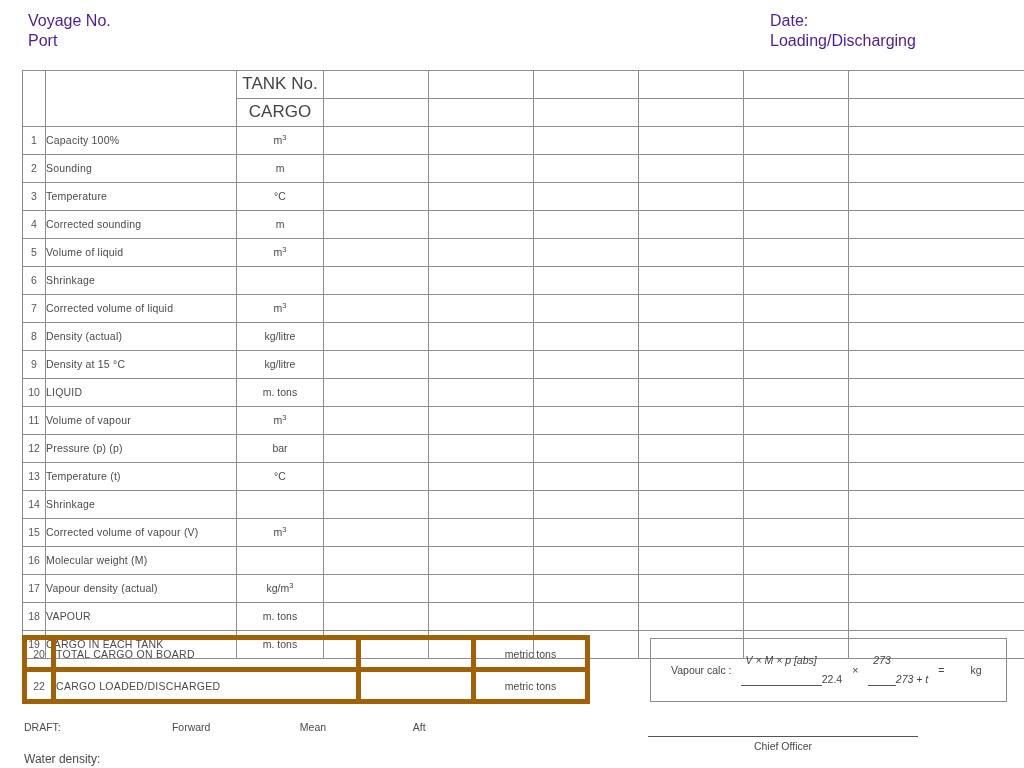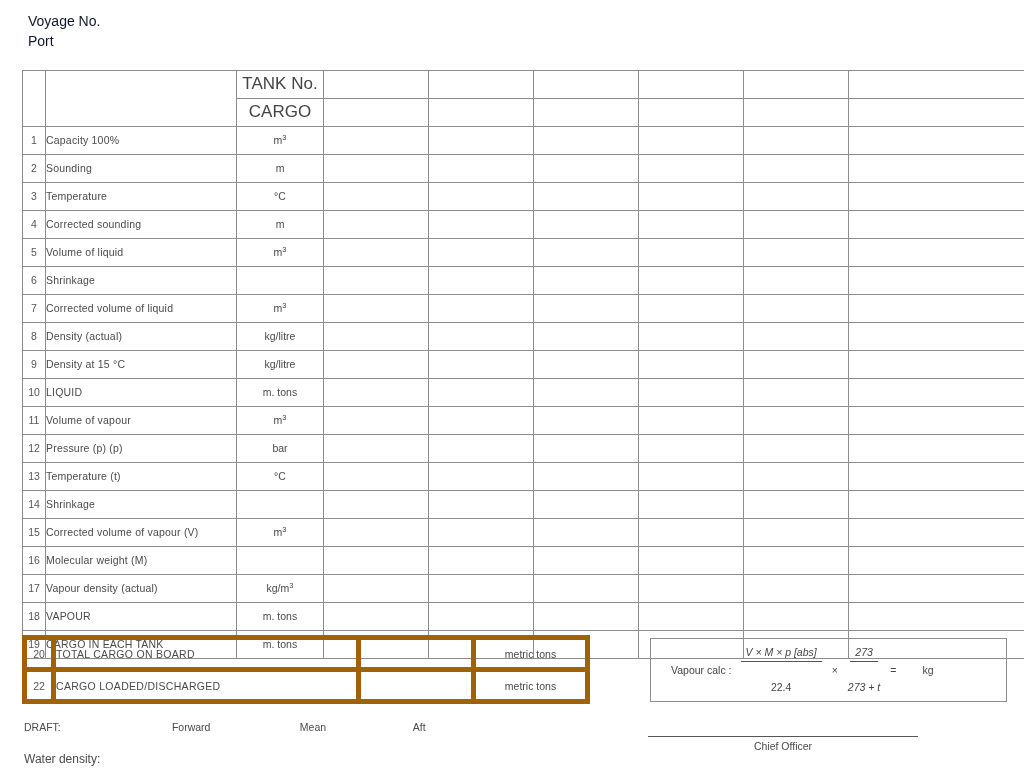--- a/index.html
+++ b/index.html
@@ -11,21 +11,21 @@
     width: 1024px;
     height: 768px;
     position: relative;
     font-family: "Liberation Sans", sans-serif;
     color: #3b3b3b;
     overflow: hidden;
   }
 
   
   .hdr { position: absolute; top: 0; left: 0; width: 1024px; height: 62px; }
-  .hdr-block { position: absolute; font-size: 14px; line-height: 20px; color: #0f172a; }
+  .hdr-block { position: absolute; font-size: 16px; line-height: 20px; color: #4c1d95; }
   .hdr-voyage { left: 28px; top: 11px; }
   .hdr-center { left: 367px; top: 11px; }
   .hdr-right  { left: 770px; top: 11px; }
   .hdr-line { display: block; white-space: nowrap; }
 
   
   .grid {
     position: absolute;
     left: 22px;
     top: 70px;
@@ -99,22 +99,21 @@
   }
   .formula-inner {
     display: flex;
     align-items: center;
     gap: 9px;
     padding-left: 20px;
     white-space: nowrap;
   }
   .frac {
     display: inline-flex;
-    flex-direction: column;
-    align-items: center;
+    flex-direction: row;
     justify-content: center;
     line-height: 1.25;
   }
   .frac .top {
     padding: 0 5px 1px 5px;
     border-bottom: 1px solid #555;
     font-style: italic;
   }
   .frac .bot { padding-top: 19px; }
   .frac .bot.ital { font-style: italic; }
@@ -145,20 +144,24 @@
     padding-top: 3px;
   }
 </style>
 </head>
 <body>
 
 <div class="hdr">
   <div class="hdr-block hdr-voyage">
     <span class="hdr-line">Voyage No.</span>
     <span class="hdr-line">Port</span>
+  </div>
+  <div class="hdr-block hdr-right">
+    <span class="hdr-line">Date:</span>
+    <span class="hdr-line">Loading/Discharging</span>
   </div>
 </div>
 
 <table class="grid">
   <tbody>
     <tr>
       <td class="c-no blank-corner" rowspan="2"></td>
       <td class="c-label" rowspan="2"></td>
       <td class="c-unit hdr-cell">TANK No.</td>
       <td class="c-data"></td>

